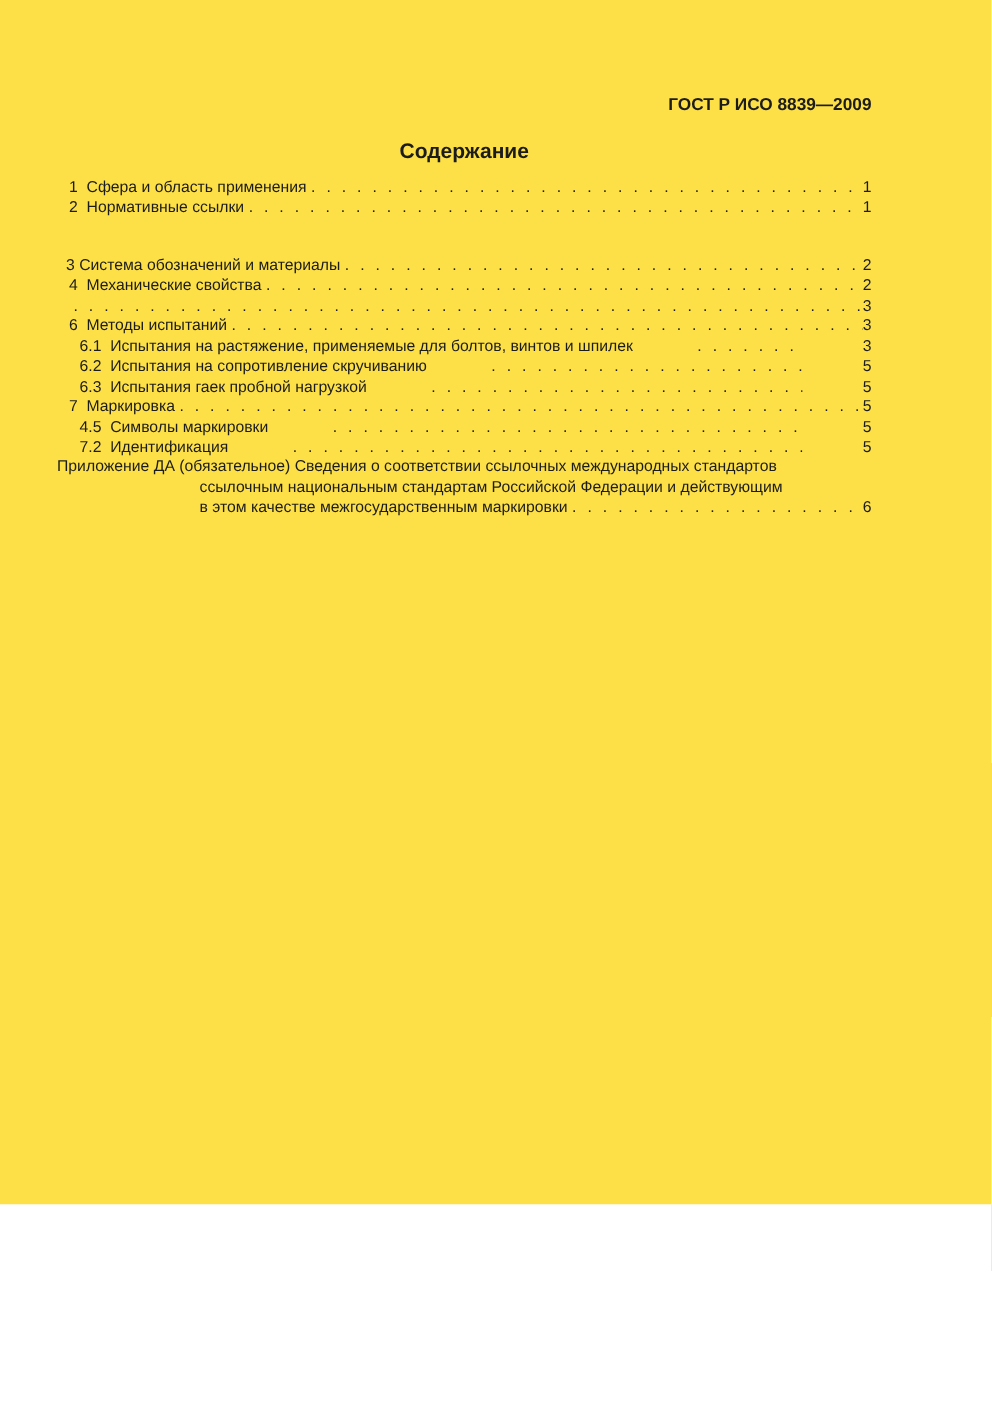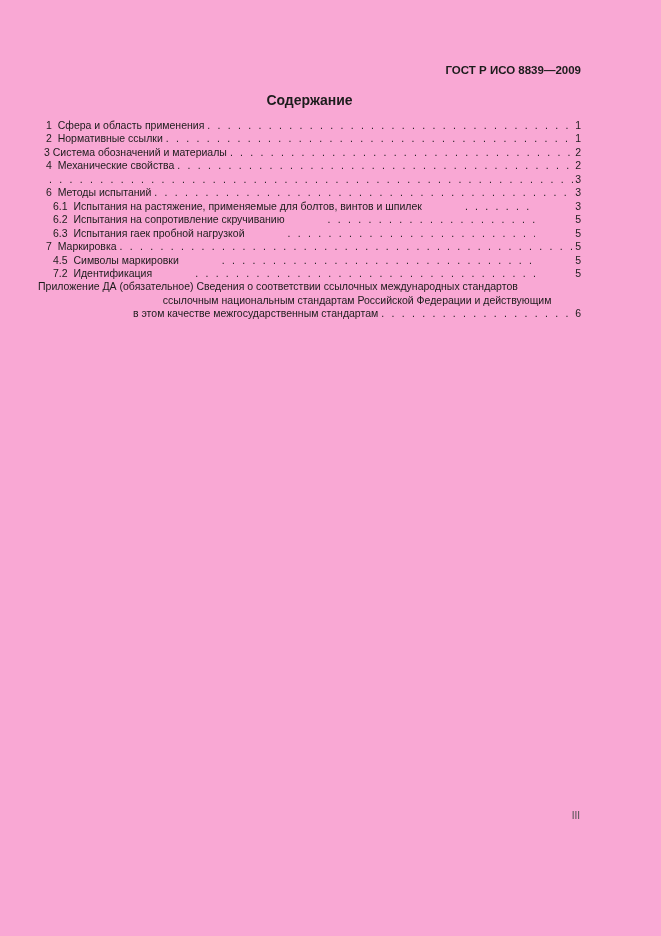--- a/index.html
+++ b/index.html
@@ -1,20 +1,20 @@
 <!DOCTYPE html>
 <html><head>
 <meta charset="utf-8">
 <style>
   html, body { margin: 0; padding: 0; background: #ffffff; }
   .page {
     position: relative;
     width: 661px;
-    height: 936px;
-    background: #f9a8d4;
+    height: 803px;
+    background: #fde047;
     font-family: "Liberation Sans", sans-serif;
     color: #1c1c1c;
     overflow: hidden;
   }
   .doc-header {
     position: absolute;
     top: 64px;
     right: 80px;
     font-size: 11.5px;
     font-weight: bold;
@@ -33,24 +33,24 @@
     position: absolute;
     top: 119px;
     left: 38px;
     width: 543px;
     font-size: 10.5px;
     line-height: 13.45px;
   }
   .toc-row { display: flex; align-items: baseline; }
   .toc-row .label { white-space: pre; }
   .toc-row.top  { padding-left: 8px; }
-  .toc-row.item3 { padding-left: 6px; }
+  .toc-row.item3 { padding-left: 6px; margin-top: 25px; }
   .toc-row.sub  { padding-left: 15px; gap: 40px; }
   .toc-row.app  { padding-left: 0; align-items: center; }
-  .toc-row.app-cont { padding-left: 95px; justify-content: center; }
+  .toc-row.app-cont { padding-left: 95px; }
   .dots {
     flex: 1;
     overflow: hidden;
     white-space: pre;
     letter-spacing: 2.2px;
     padding-left: 3px;
     color: #1c1c1c;
   }
   .pnum { white-space: pre; }
   .folio {
@@ -145,21 +145,21 @@
 
     <div class="toc-row app">
       <span class="label">Приложение ДА (обязательное) Сведения о соответствии ссылочных международных стандартов</span>
     </div>
 
     <div class="toc-row app-cont">
       <span class="label">ссылочным национальным стандартам Российской Федерации и действующим</span>
     </div>
 
     <div class="toc-row app-cont">
-      <span class="label">в этом качестве межгосударственным стандартам</span>
+      <span class="label">в этом качестве межгосударственным маркировки</span>
       <span class="dots">. . . . . . . . . . . . . . . . . . . . . . . . . . . . . . . . . . . . . . . . . . . . . . . . . . . . . . . . . . . . . . . . . . . . . . . . . . . . . . . . . . . . . . . . . . . . . . . . . . . . . . . . . . . . . . . . . . . . . . . . </span>
       <span class="pnum">6</span>
     </div>
 
   </div>
 
   <div class="folio">III</div>
 
 </div>
 

